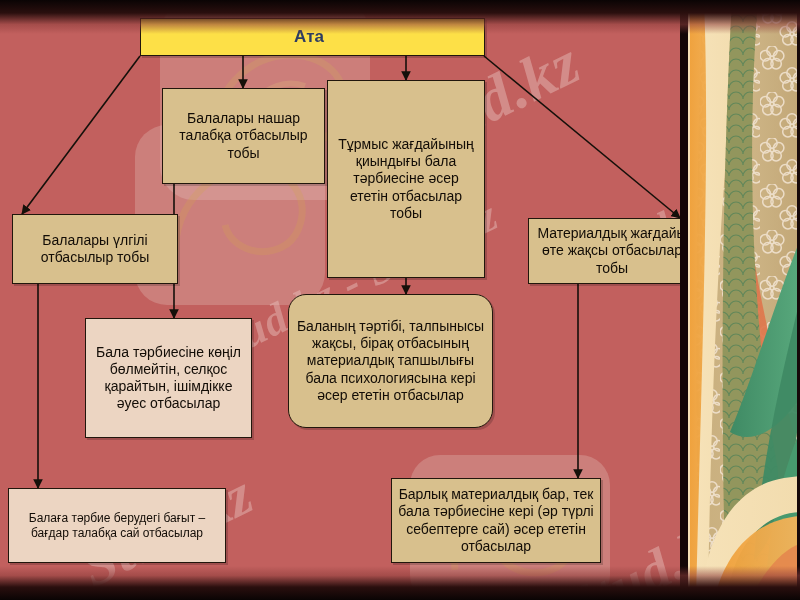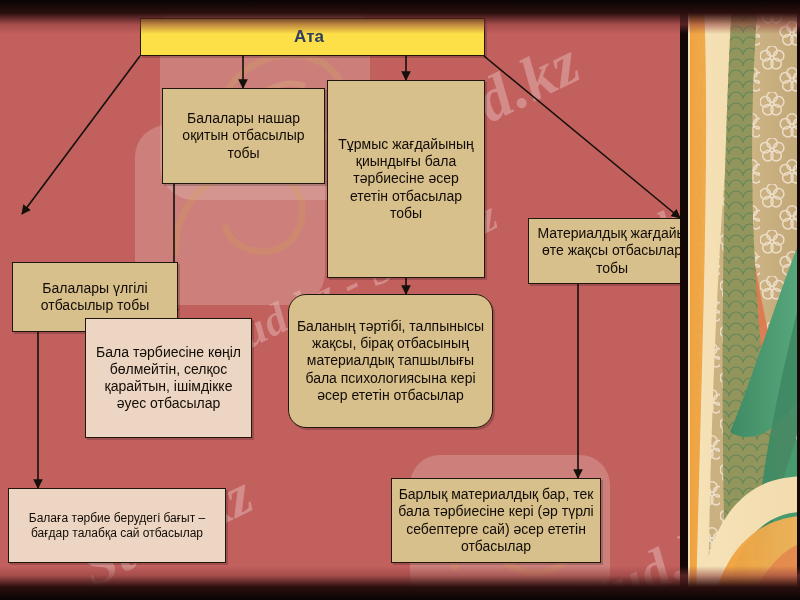--- a/index.html
+++ b/index.html
@@ -138,28 +138,28 @@
       <path d="M 578 284 L 578 478"></path>
     </g>
   </svg>
 
   <div class="title-box" style="left:140px; top:18px; width:345px; height:38px;">
     <span class="t1">Ата</span>
     <span style="width:7px"></span>
   </div>
 
   <div class="box" style="left:162px; top:88px; width:163px; height:96px; font-size:14px;">
-    <span>Балалары нашар оқитын отбасылыр тобы</span>
+    <span>Балалары нашар талабқа отбасылыр тобы</span>
   </div>
 
   <div class="box" style="left:327px; top:80px; width:158px; height:198px; font-size:14px;">
     <span>Тұрмыс жағдайының қиындығы  бала тәрбиесіне  әсер ететін отбасылар тобы</span>
   </div>
 
-  <div class="box" style="left:12px; top:214px; width:166px; height:70px; font-size:14px;margin-top:48px;">
+  <div class="box" style="left:12px; top:214px; width:166px; height:70px; font-size:14px;">
     <span>Балалары үлгілі отбасылыр тобы</span>
   </div>
 
   <div class="box" style="left:508px; top:218px; width:168px; height:66px; font-size:14px;margin-left:20px;">
     <span>Материалдық жағдайы  өте жақсы отбасылар тобы</span>
   </div>
 
   <div class="box pinkish" style="left:85px; top:318px; width:167px; height:120px; font-size:14px;">
     <span>Бала  тәрбиесіне көңіл бөлмейтін, селқос қарайтын, ішімдікке әуес отбасылар</span>
   </div>

